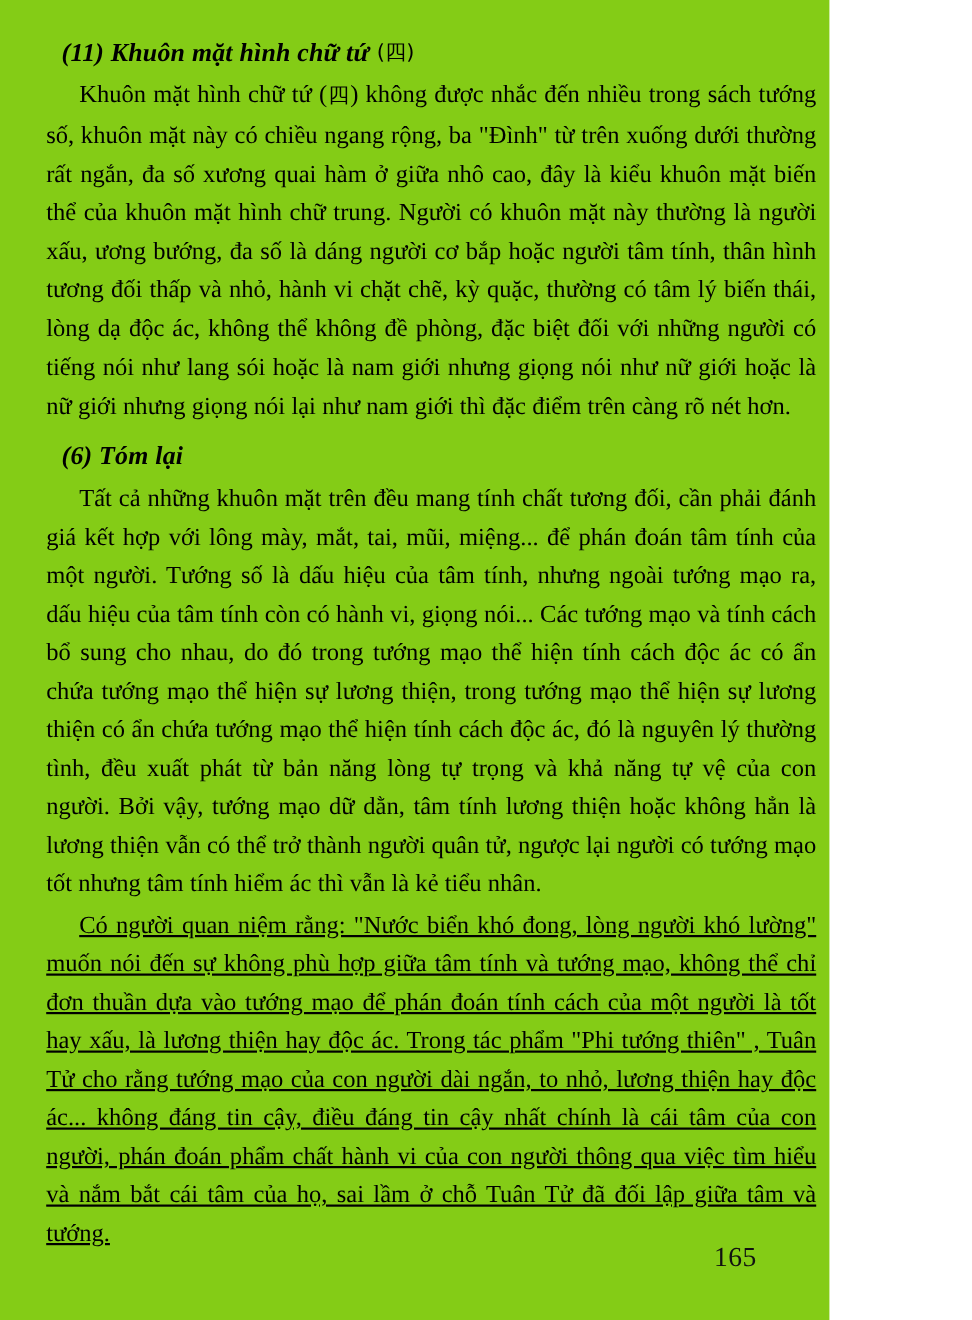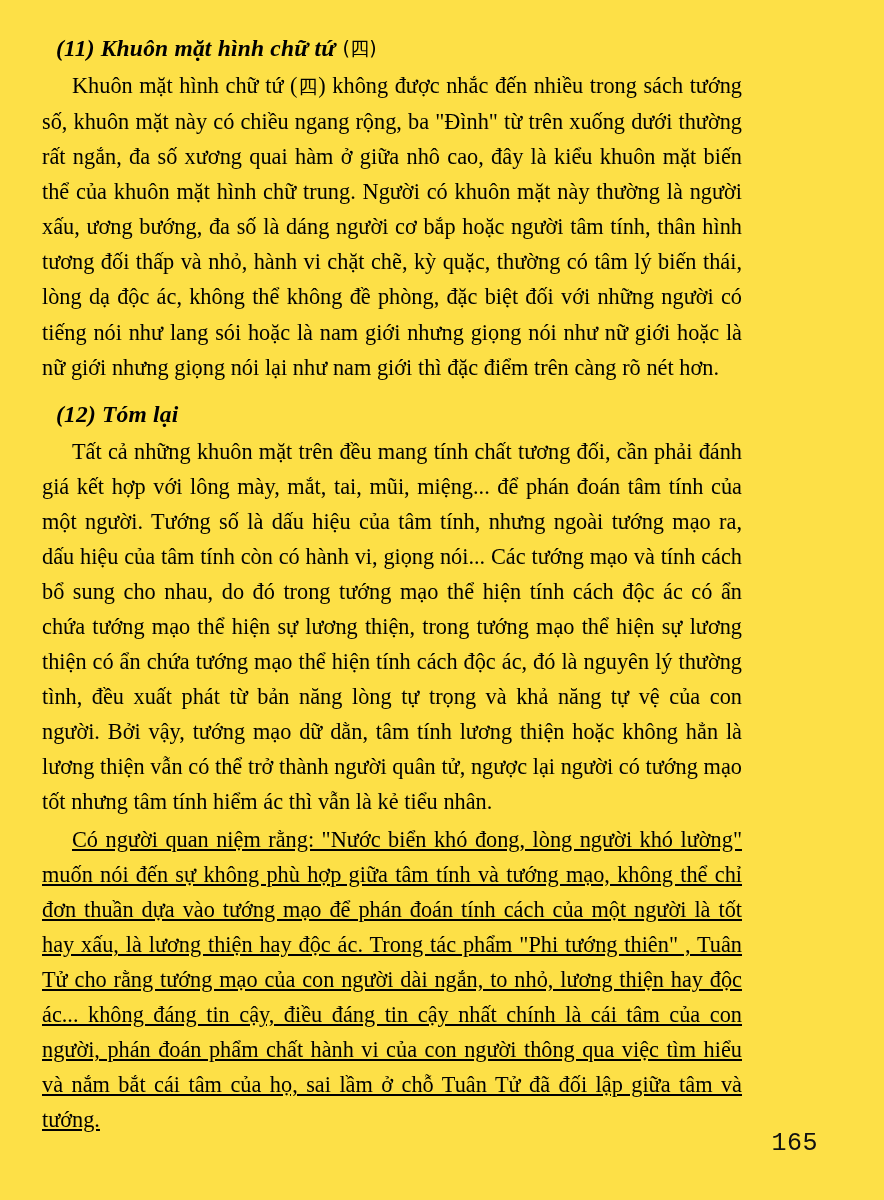--- a/index.html
+++ b/index.html
@@ -2,23 +2,23 @@
 <html><head>
 <meta charset="utf-8">
 <style>
   html, body {
     margin: 0;
     padding: 0;
     background: #ffffff;
   }
   .page {
     position: relative;
-    width: 884px;
+    width: 754px;
     height: 1200px;
-    background: #fde047;
+    background: #84cc16;
     overflow: hidden;
     font-family: "Liberation Serif", "DejaVu Serif", serif;
     color: #000000;
     -webkit-font-smoothing: antialiased;
   }
   .content {
     position: absolute;
     left: 42px;
     top: 36px;
     width: 700px;
@@ -65,41 +65,41 @@
     margin-top: 10px;
   }
   .cjk-inline {
     font-family: "DejaVu Sans", "Liberation Sans", sans-serif;
     font-size: 19px;
   }
   .page-number {
     position: absolute;
     right: 66px;
     bottom: 42px;
-    font-family: Liberation Mono, monospace;
+    font-family: Liberation Serif, serif;
     font-size: 25px;
     font-weight: normal;
     letter-spacing: 0.5px;
     color: #111111;
   }
 </style>
 </head>
 <body>
 
 <div class="page">
 
   <div class="content">
 
     <div class="heading-block first">
       <h2 class="section-heading"><span>(11) Khuôn mặt hình chữ tứ</span><span class="cjk-note">(四)</span></h2>
       <p class="para">Khuôn mặt hình chữ tứ (<span class="cjk-inline">四</span>) không được nhắc đến nhiều trong sách tướng số, khuôn mặt này có chiều ngang rộng, ba "Đình" từ trên xuống dưới thường rất ngắn, đa số xương quai hàm ở giữa nhô cao, đây là kiểu khuôn mặt biến thể của khuôn mặt hình chữ trung. Người có khuôn mặt này thường là người xấu, ương bướng, đa số là dáng người cơ bắp hoặc người tâm tính, thân hình tương đối thấp và nhỏ, hành vi chặt chẽ, kỳ quặc, thường có tâm lý biến thái, lòng dạ độc ác, không thể không đề phòng, đặc biệt đối với những người có tiếng nói như lang sói hoặc là nam giới nhưng giọng nói như nữ giới hoặc là nữ giới nhưng giọng nói lại như nam giới thì đặc điểm trên càng rõ nét hơn.</p>
     </div>
 
     <div class="heading-block">
-      <h2 class="section-heading"><span>(12) Tóm lại</span></h2>
+      <h2 class="section-heading"><span>(6) Tóm lại</span></h2>
       <p class="para">Tất cả những khuôn mặt trên đều mang tính chất tương đối, cần phải đánh giá kết hợp với lông mày, mắt, tai, mũi, miệng... để phán đoán tâm tính của một người. Tướng số là dấu hiệu của tâm tính, nhưng ngoài tướng mạo ra, dấu hiệu của tâm tính còn có hành vi, giọng nói... Các tướng mạo và tính cách bổ sung cho nhau, do đó trong tướng mạo thể hiện tính cách độc ác có ẩn chứa tướng mạo thể hiện sự lương thiện, trong tướng mạo thể hiện sự lương thiện có ẩn chứa tướng mạo thể hiện tính cách độc ác, đó là nguyên lý thường tình, đều xuất phát từ bản năng lòng tự trọng và khả năng tự vệ của con người. Bởi vậy, tướng mạo dữ dằn, tâm tính lương thiện hoặc không hẳn là lương thiện vẫn có thể trở thành người quân tử, ngược lại người có tướng mạo tốt nhưng tâm tính hiểm ác thì vẫn là kẻ tiểu nhân.</p>
       <p class="para para-gap-before">Có người quan niệm rằng: "Nước biển khó đong, lòng người khó lường" muốn nói đến sự không phù hợp giữa tâm tính và tướng mạo, không thể chỉ đơn thuần dựa vào tướng mạo để phán đoán tính cách của một người là tốt hay xấu, là lương thiện hay độc ác. Trong tác phẩm "Phi tướng thiên" , Tuân Tử cho rằng tướng mạo của con người dài ngắn, to nhỏ, lương thiện hay độc ác... không đáng tin cậy, điều đáng tin cậy nhất chính là cái tâm của con người, phán đoán phẩm chất hành vi của con người thông qua việc tìm hiểu và nắm bắt cái tâm của họ, sai lầm ở chỗ Tuân Tử đã đối lập giữa tâm và tướng.</p>
     </div>
 
   </div>
 
   <div class="page-number">165</div>
 
 </div>
 

